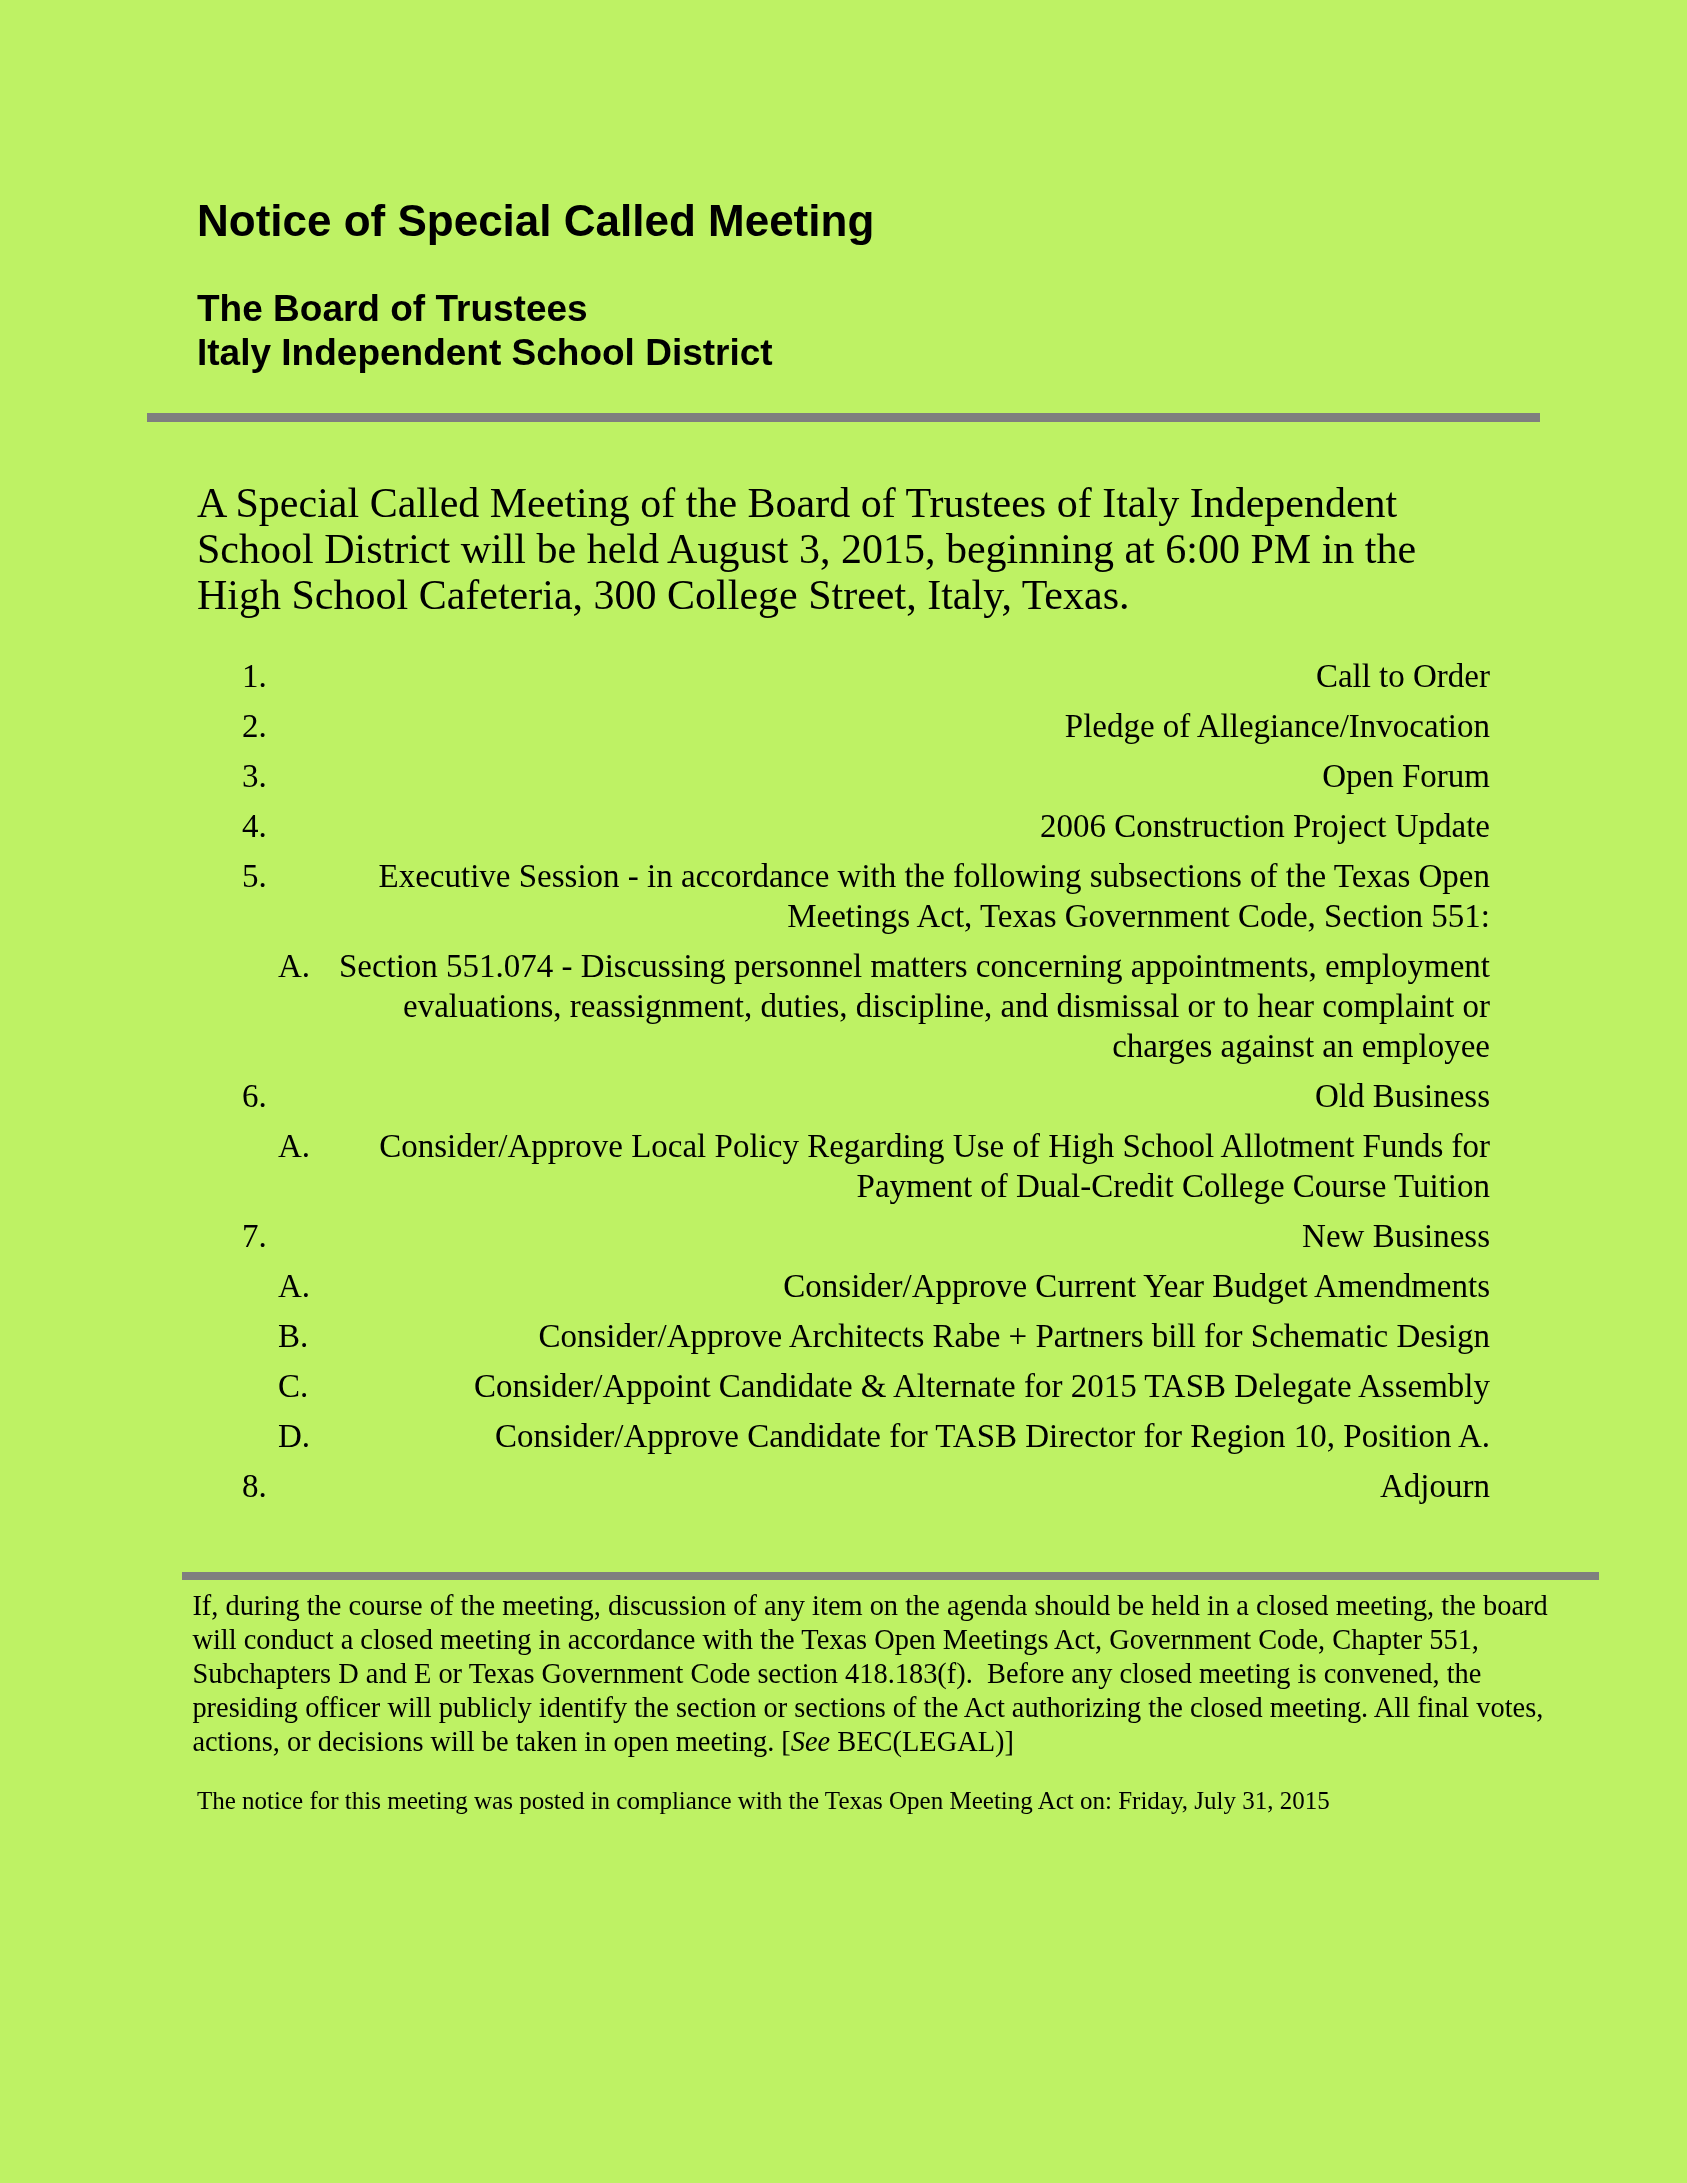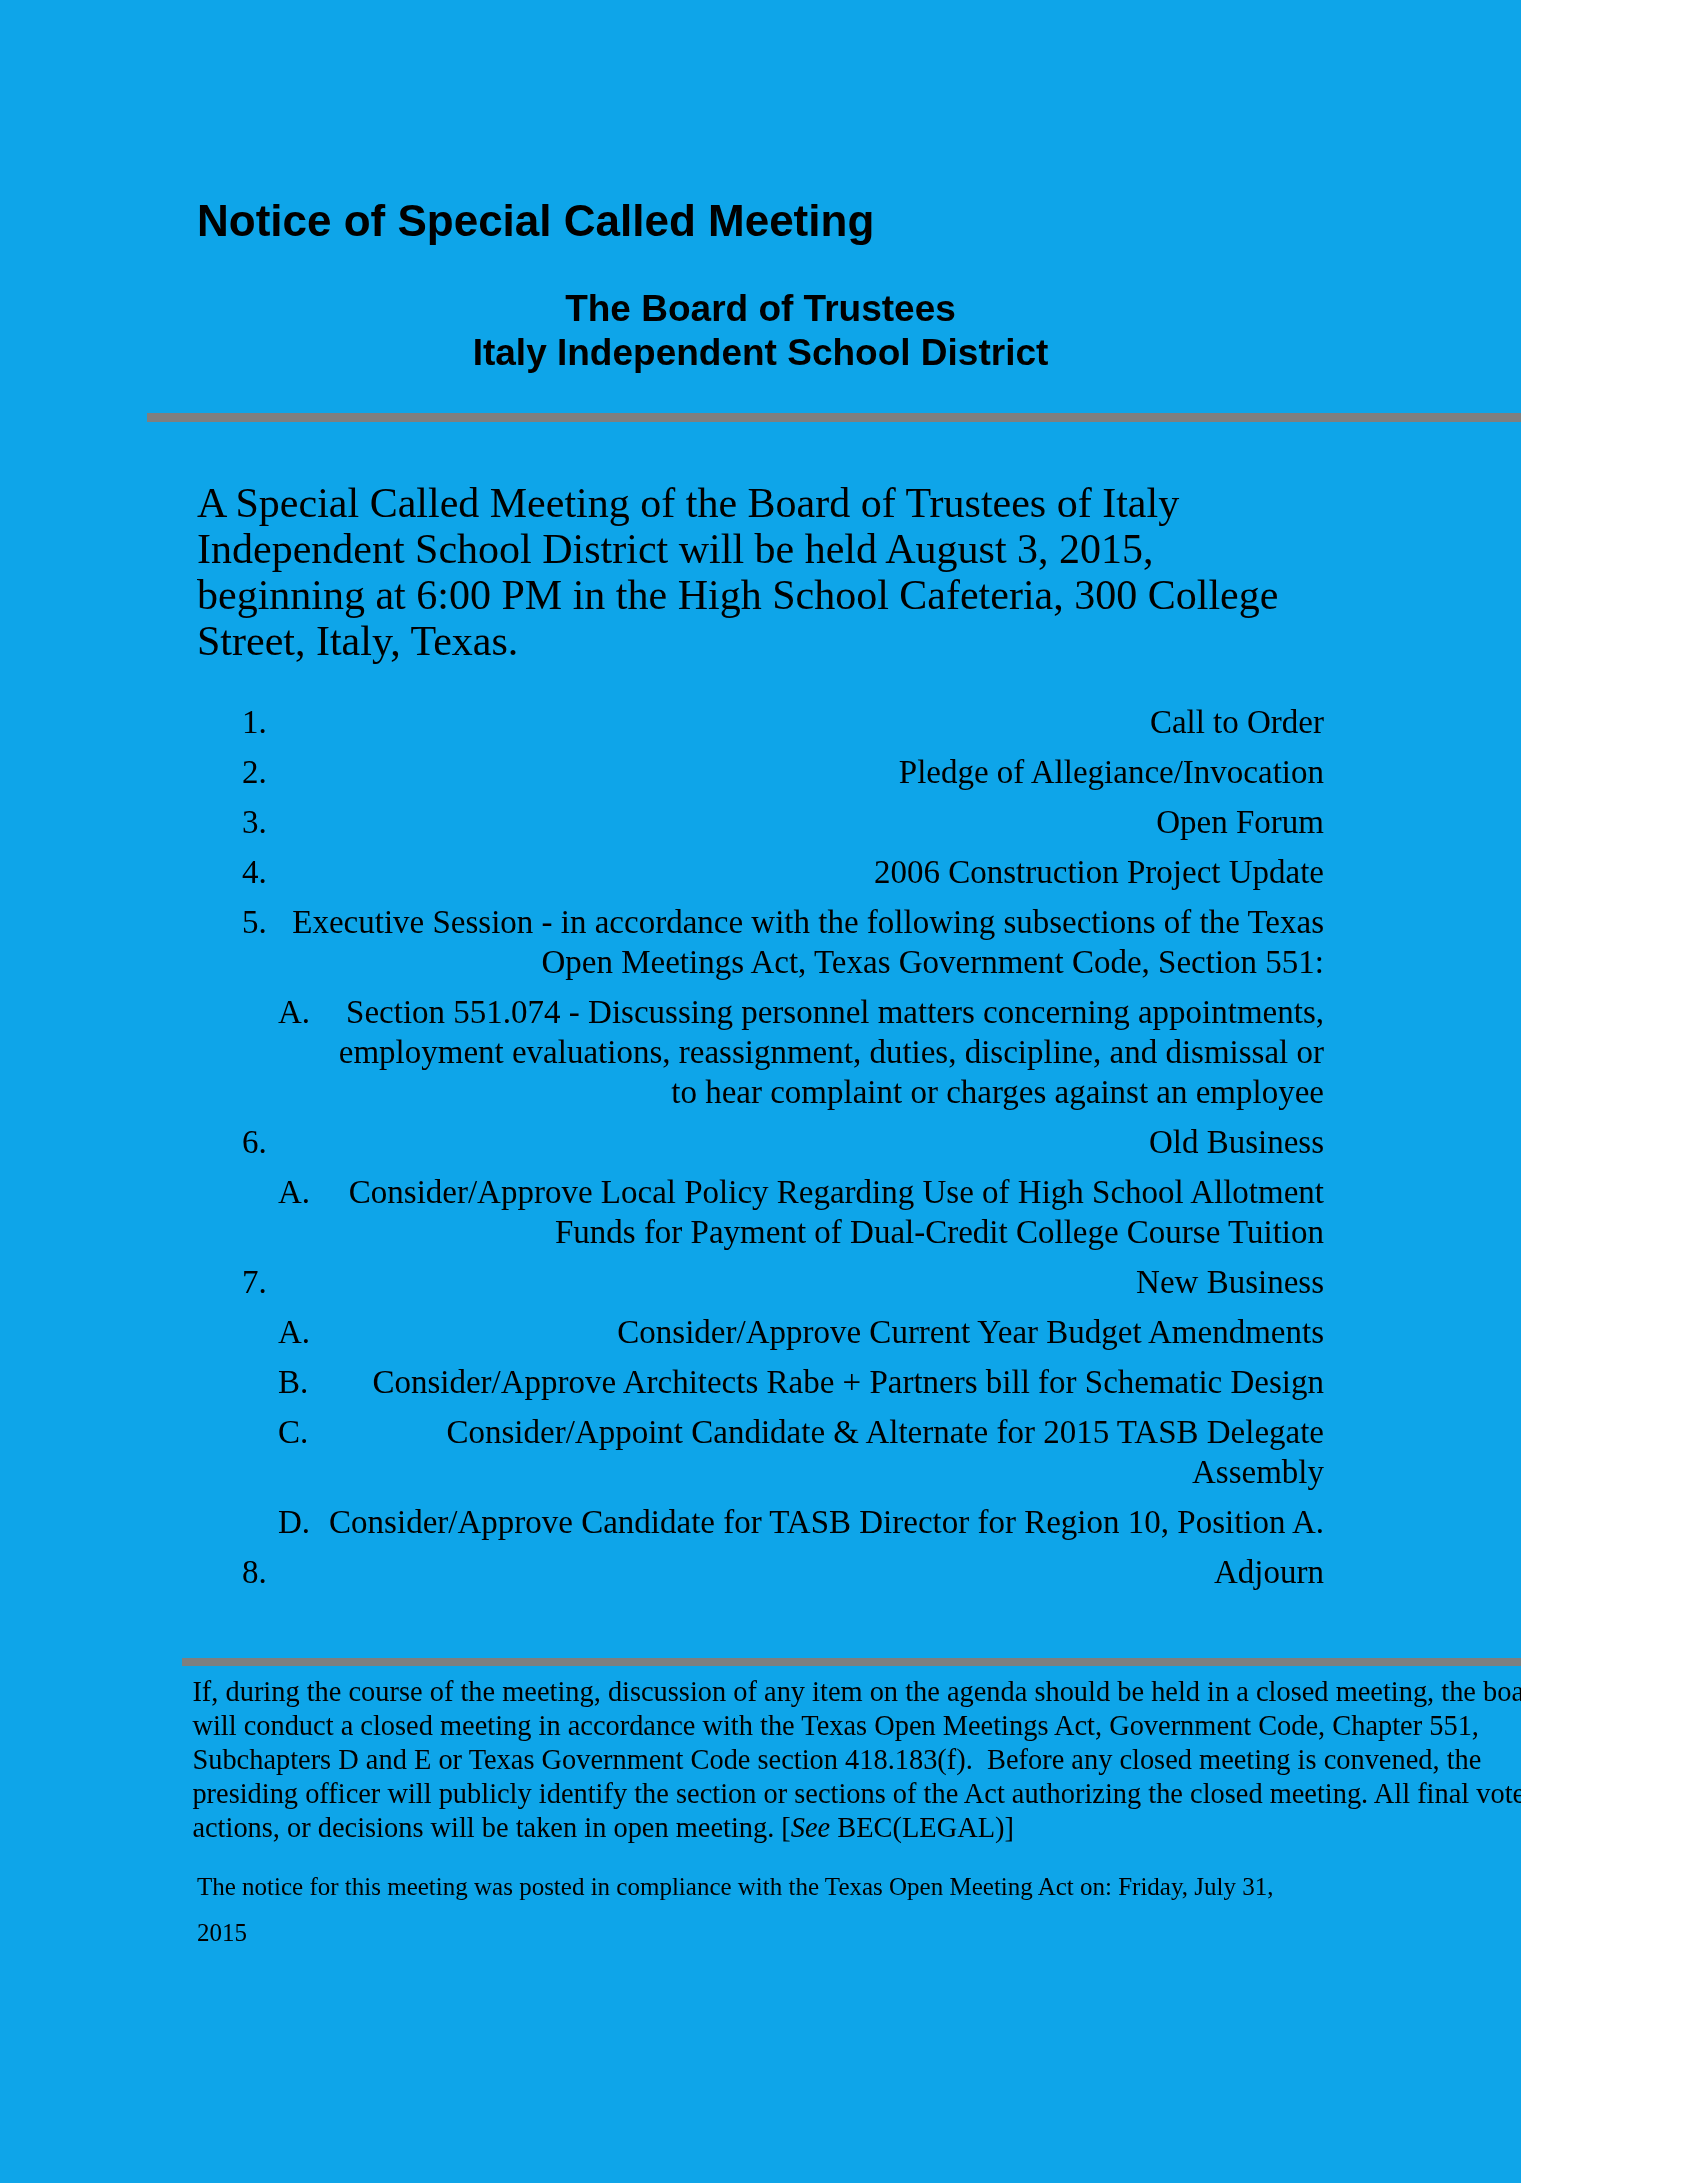--- a/index.html
+++ b/index.html
@@ -1,20 +1,20 @@
 <!DOCTYPE html>
 <html style="font-size:10.6px"><head>
 <meta charset="utf-8">
 <style>
   html, body { margin: 0; padding: 0; background: #ffffff; }
   .page {
     position: relative;
-    width: 1521px;
+    width: 1687px;
     height: 2183px;
-    background: #0ea5e9;
+    background: #bef264;
     color: #000000;
     font-family: "Liberation Serif", serif;
     overflow: hidden;
     box-sizing: border-box;
   }
   .content {
     padding: 195px 197px 0 197px;
     box-sizing: border-box;
   }
   .doc-title {
@@ -22,21 +22,20 @@
     font-weight: bold;
     font-size: 44px;
     line-height: 52px;
     margin: 0 0 40px 0;
   }
   .subtitle-line {
     font-family: "Liberation Sans", sans-serif;
     font-weight: bold;
     font-size: 37px;
     line-height: 44px;
-    text-align: center;
   }
   .rule {
     height: 8.6px;
     background: #7f7f7f;
   }
   .rule-top {
     width: 1393px;
     margin: 38px 0 0 -50px;
   }
   .rule-bottom {

